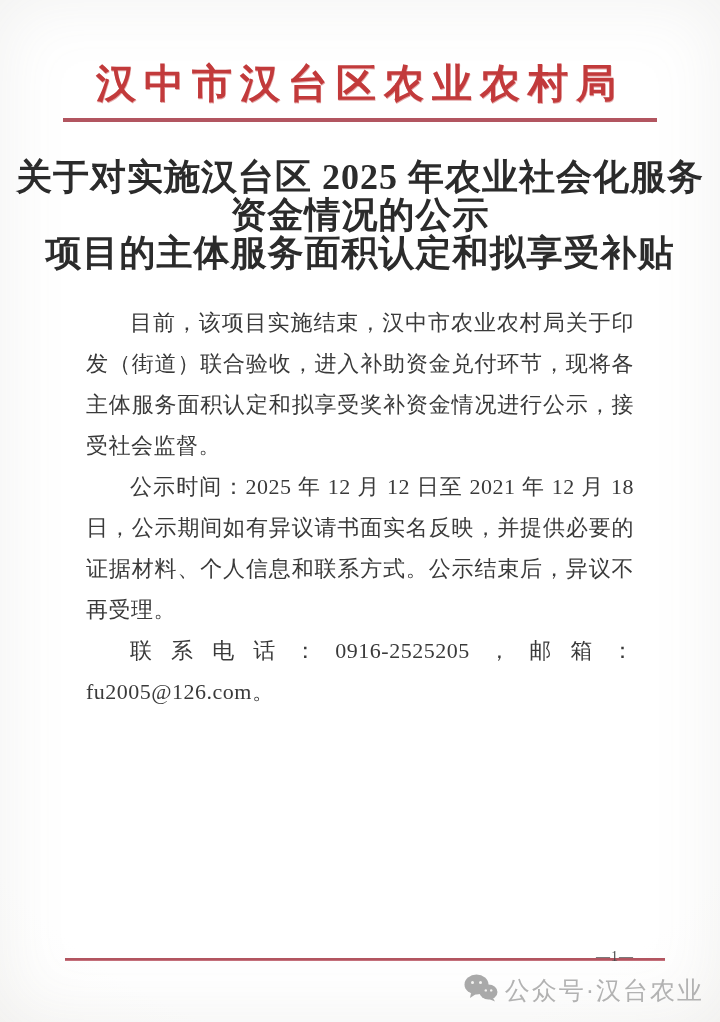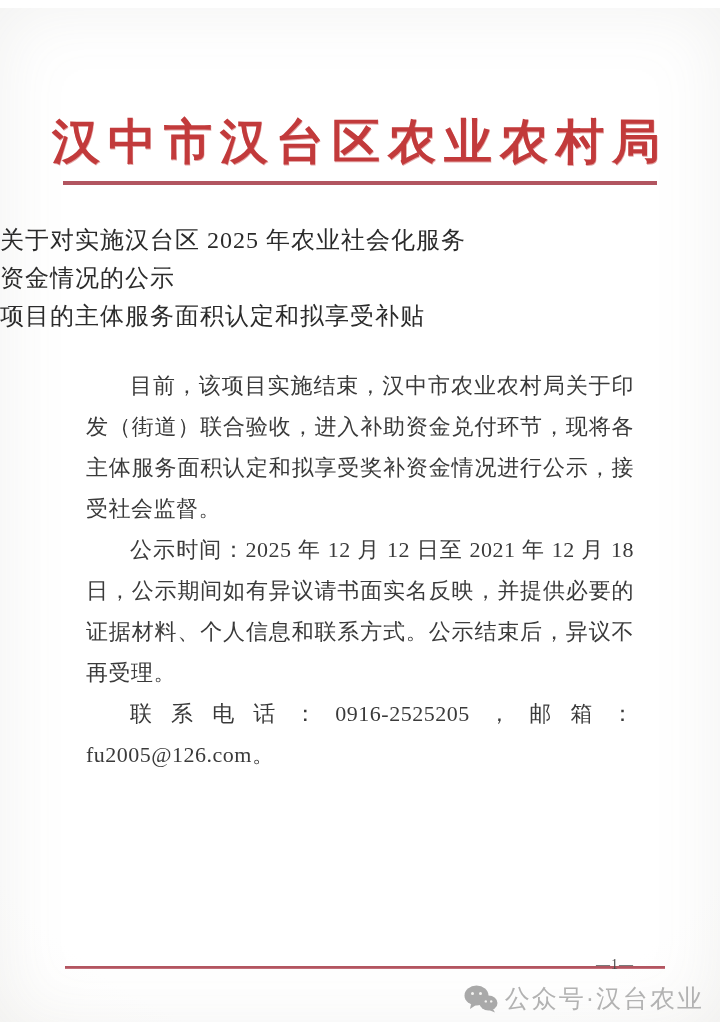--- a/index.html
+++ b/index.html
@@ -16,46 +16,46 @@
     position: relative;
     width: 720px;
     height: 1022px;
     background:
       radial-gradient(ellipse 130% 110% at 50% 42%, #ffffff 55%, #faf9f7 78%, #efeeec 100%);
     box-shadow: inset 0 0 70px rgba(120,118,112,0.10);
   }
 
   
   .letterhead {
-    padding-top: 108px;
+    padding-top: 62px;
     text-align: center;
-    font-size: 48px;
+    font-size: 40px;
     line-height: 1.1;
     font-weight: bold;
     letter-spacing: 8px;
     color: #c23a3b;
     text-shadow: 0.5px 0.5px 0 rgba(194,58,59,0.45);
     white-space: nowrap;
-    margin-top: 8px;
   }
 
   .head-rule {
     width: 594px;
     height: 3px;
     margin: 12px auto 0 auto;
     border-top: 2px solid #b25560;
     border-bottom: 2px solid #b25560;
   }
 
   
   .doc-title {
     margin-top: 36px;
-    font-size: 24px;
+    text-align: center;
+    font-size: 36px;
     line-height: 38px;
-    font-weight: normal;
+    font-weight: bold;
     color: #2b2b2b;
     letter-spacing: 1px;
   }
   .doc-title span { display: block; }
 
   
   .doc-body {
     width: 548px;
     margin: 30px auto 0 auto;
     font-size: 22px;
@@ -86,21 +86,21 @@
     color: #4c4c4c;
     font-family: "Liberation Serif", "DejaVu Serif", serif;
   }
 
   
   .watermark {
     position: absolute;
     right: 16px;
     top: 974px;
     display: flex;
-    align-items: center;
+    align-items: flex-start;
     gap: 7px;
     color: #b2b2b2;
     font-size: 25px;
     letter-spacing: 2px;
     font-family: "Liberation Sans", "DejaVu Sans", sans-serif;
   }
   .watermark svg { display: block; }
 </style>
 </head>
 <body>

